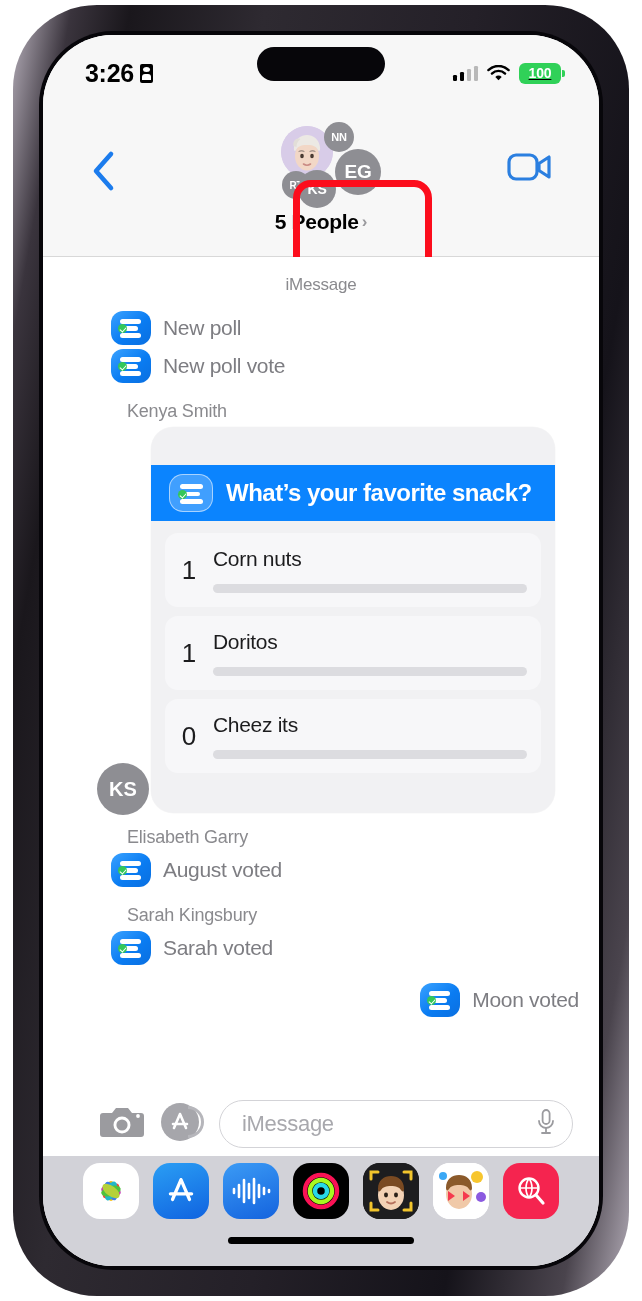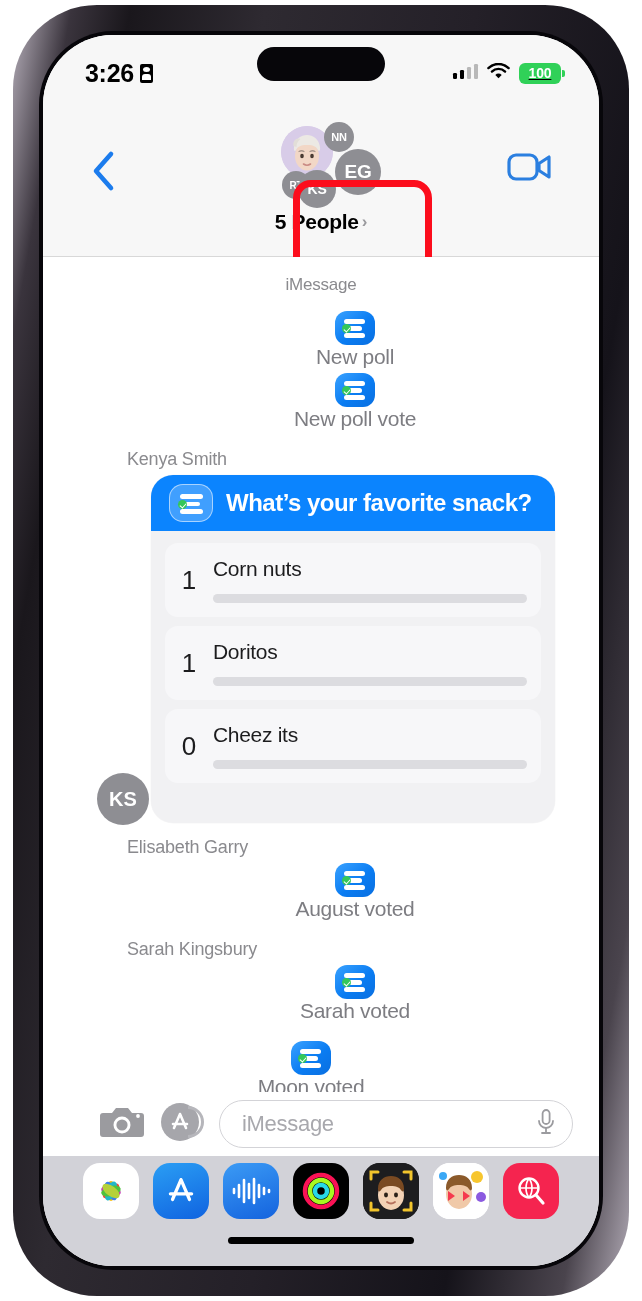--- a/index.html
+++ b/index.html
@@ -29,21 +29,21 @@
   }
   #status-left{ display:flex; align-items:center; gap:6px; }
   #clock{ font-size:25px; font-weight:700; color:#000; letter-spacing:-0.3px; }
   .app-badge-icon{ width:13px; height:19px; background:#000; border-radius:2px;
     position:relative; }
   .app-badge-icon::before{ content:""; position:absolute; left:3px; top:3px;
     width:7px; height:5px; background:#fff; border-radius:50%; }
   .app-badge-icon::after{ content:""; position:absolute; left:2px; top:10px;
     width:9px; height:6px; background:#fff; border-radius:3px 3px 0 0; }
 
-  #status-right{ display:flex; align-items:flex-start; gap:9px;text-decoration:underline; }
+  #status-right{ display:flex; align-items:center; gap:9px;text-decoration:underline; }
   #signal{ display:flex; align-items:flex-end; gap:2.5px; height:16px; }
   #signal i{ width:4.5px; background:#000; border-radius:1.2px; display:block; }
   #signal i:nth-child(1){ height:6px; }
   #signal i:nth-child(2){ height:9px; }
   #signal i:nth-child(3){ height:12px; background:#b8b8b8; }
   #signal i:nth-child(4){ height:15px; background:#b8b8b8; }
   #wifi svg{ display:block; }
   #battery{
     min-width:42px; height:21px; background:#30d158; border-radius:6px;
     color:#fff; font-size:14px; font-weight:700; display:flex;
@@ -96,22 +96,22 @@
     position:absolute; top:222px; left:0; right:0; bottom:174px;
     background:#fff; padding:18px 0 0 0; overflow:hidden;
   }
   #thread-meta{ text-align:center; margin-bottom:16px; }
   #thread-service{ font-size:17px; color:#8a8a8e; letter-spacing:-0.2px; }
   #thread-time{ font-size:17px; color:#8a8a8e; letter-spacing:-0.2px; margin-top:2px; }
 
   .sender-name{ font-size:18px; color:#8a8a8e; padding-left:84px;
     margin-bottom:5px; letter-spacing:-0.2px; }
 
-  .poll-row{ display:flex; align-items:center; 
-    padding-left:68px; margin-bottom:4px;flex-direction:column; }
+  .poll-row{ display:flex; align-items:center; gap:12px;
+    padding-left:68px; margin-bottom:4px; }
   .poll-row.outgoing{ padding-left:0; padding-right:20px;
     justify-content:flex-end; }
   .poll-row-text{ font-size:21px; color:#7d7d82; letter-spacing:-0.3px; }
 
   .poll-app-icon{ width:40px; height:34px; border-radius:12px;
     background:linear-gradient(140deg,#3aa2ff 0%,#0a7cf2 55%,#0a6fe0 100%);
     position:relative; flex:none; }
   .poll-app-icon .bar{ position:absolute; left:9px; height:4.5px;
     background:#fff; border-radius:2.5px; }
   .poll-app-icon .bar.b1{ top:8px; width:21px; }
@@ -305,21 +305,21 @@
         <span class="tick"></span>
       </span>
       <span class="poll-row-text">New poll vote</span>
     </div>
 
     <div class="section-gap"></div>
     <div class="sender-name">Kenya Smith</div>
 
     <div id="poll-bubble-wrap">
       <div id="poll-bubble">
-        <div id="poll-header" style="background: rgb(11, 132, 254);">
+        <div id="poll-header" style="background: rgb(11, 132, 254); margin-top: 38px;">
           <span class="poll-app-icon">
             <span class="bar b1"></span>
                   <span class="bar b2"></span>
                   <span class="bar b3"></span>
             <span class="tick"></span>
           </span>
           <span id="poll-question">What’s your favorite snack?</span>
         </div>
         <div id="poll-options">
           <div class="poll-option">

